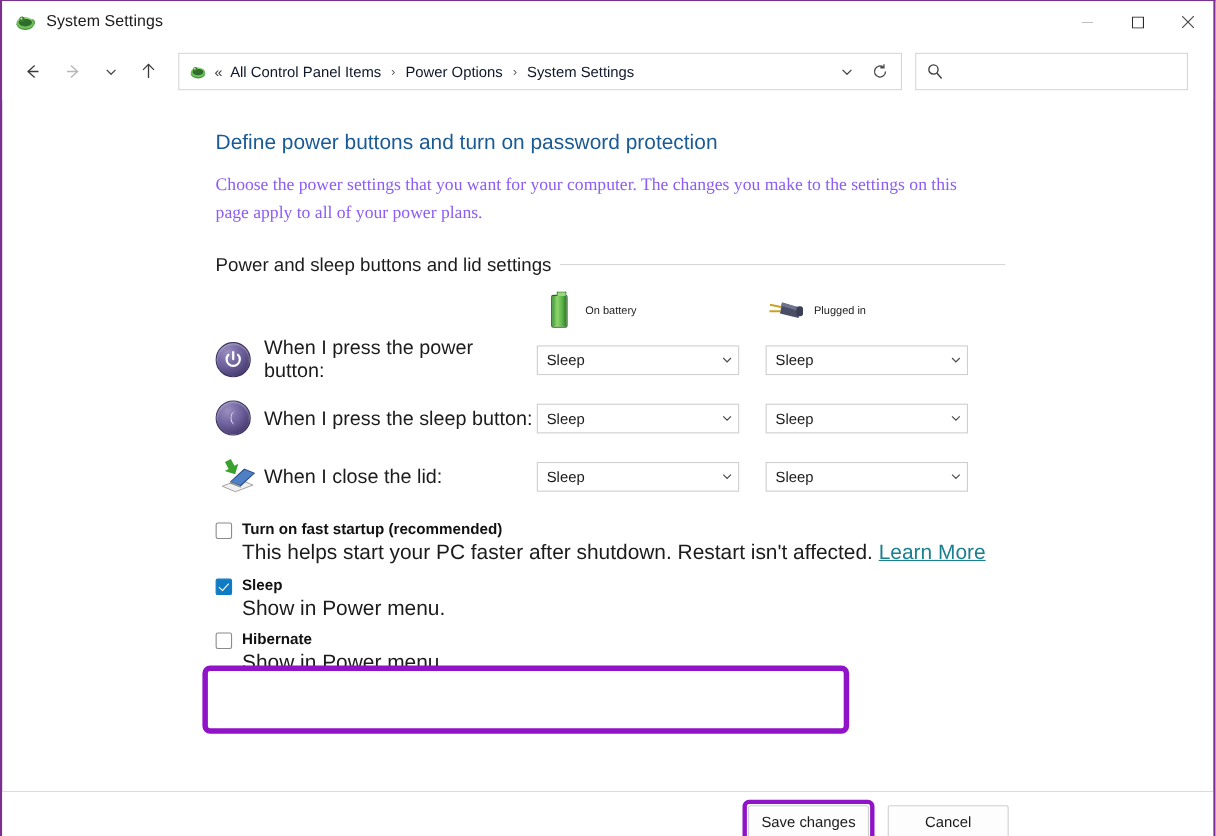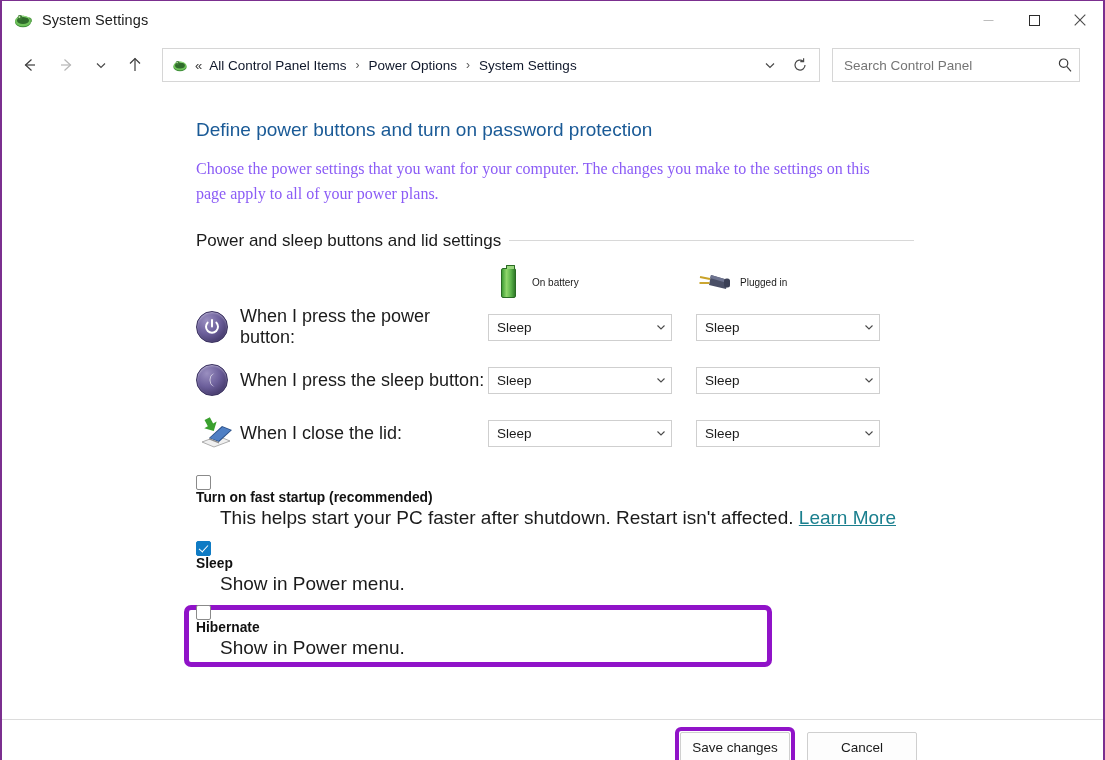--- a/index.html
+++ b/index.html
@@ -177,21 +177,21 @@
     display: flex; align-items: center;
     padding: 0 4px 0 8px;
     font-size: 13.5px; color: #1b1b1b;
     margin-right: 24px;
   }
   .dd .val { flex: 1 1 auto; }
   .dd .cv { color: #4a4a4a; display:flex; }
 
   
   .shutdown-list { margin-left: 194px; margin-top: 10px; }
-  .cb-row { display: flex; align-items: flex-start; flex-direction: column; }
+  .cb-row { display: flex; align-items: flex-start; }
   .cb {
     width: 15px; height: 15px; flex: none;
     margin-right: 9px; margin-top: 2px;
     border: 1px solid #8a8a8a; background: #fff;
     border-radius: 2px;
     position: relative;
   }
   .cb.checked {
     background: #0f7bc4; border-color: #0f7bc4;
   }
@@ -362,21 +362,20 @@
     </span>
     <span class="addr-refresh">
       <svg width="16" height="16" viewBox="0 0 16 16">
         <path d="M13 8 A5 5 0 1 1 11.2 4.2" fill="none" stroke="currentColor" stroke-width="1.2"></path>
         <path d="M11.6 1.3 L11.6 4.6 L8.3 4.6" fill="none" stroke="currentColor" stroke-width="1.2"></path>
       </svg>
     </span>
   </div>
 
   <div class="searchbox">
-    <input class="search-input" type="text" placeholder="Search Control Panel" style="">
     <span class="search-ico">
       <svg width="16" height="16" viewBox="0 0 16 16">
         <circle cx="6.6" cy="6.2" r="4.2" fill="none" stroke="currentColor" stroke-width="1.2"></circle>
         <line x1="9.7" y1="9.4" x2="14" y2="14.4" stroke="currentColor" stroke-width="1.2"></line>
       </svg>
     </span>
   </div>
 </div>
 
 <div class="content">

